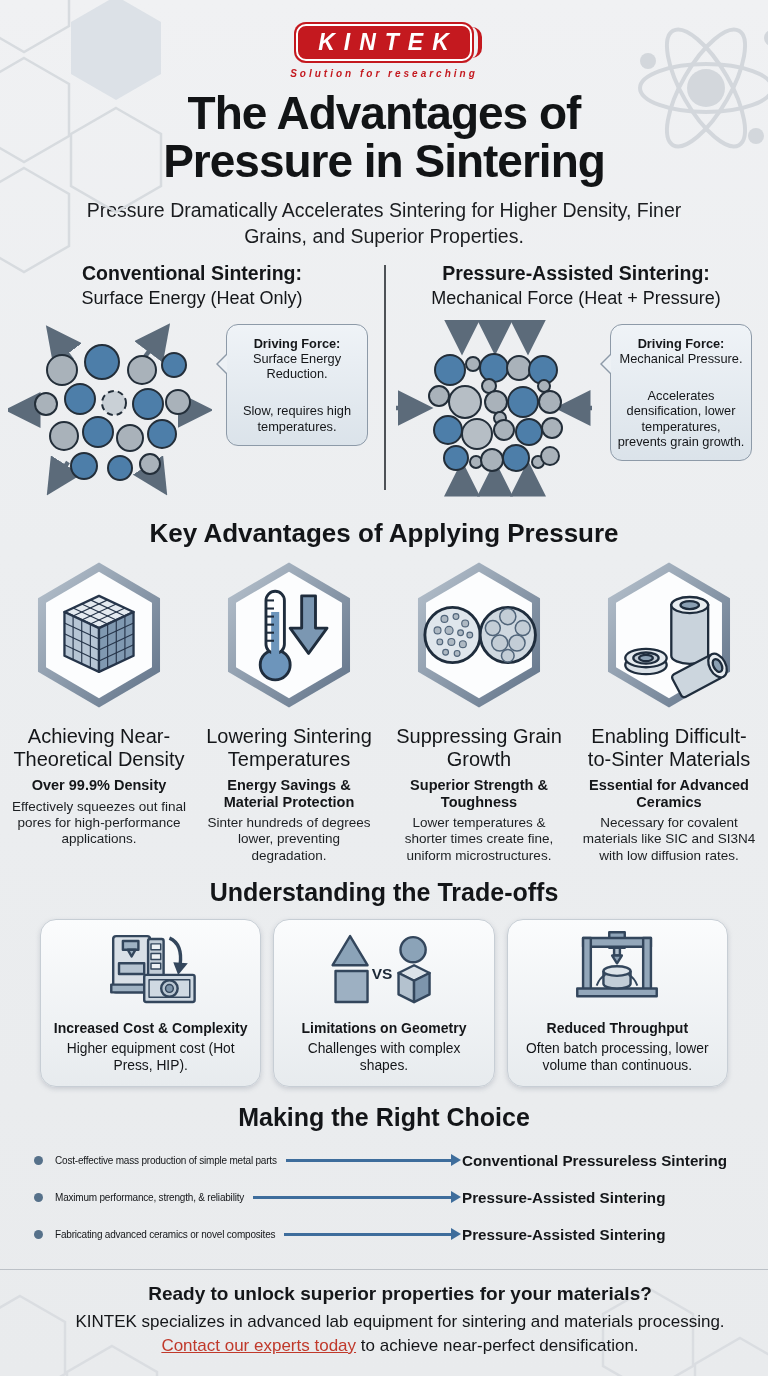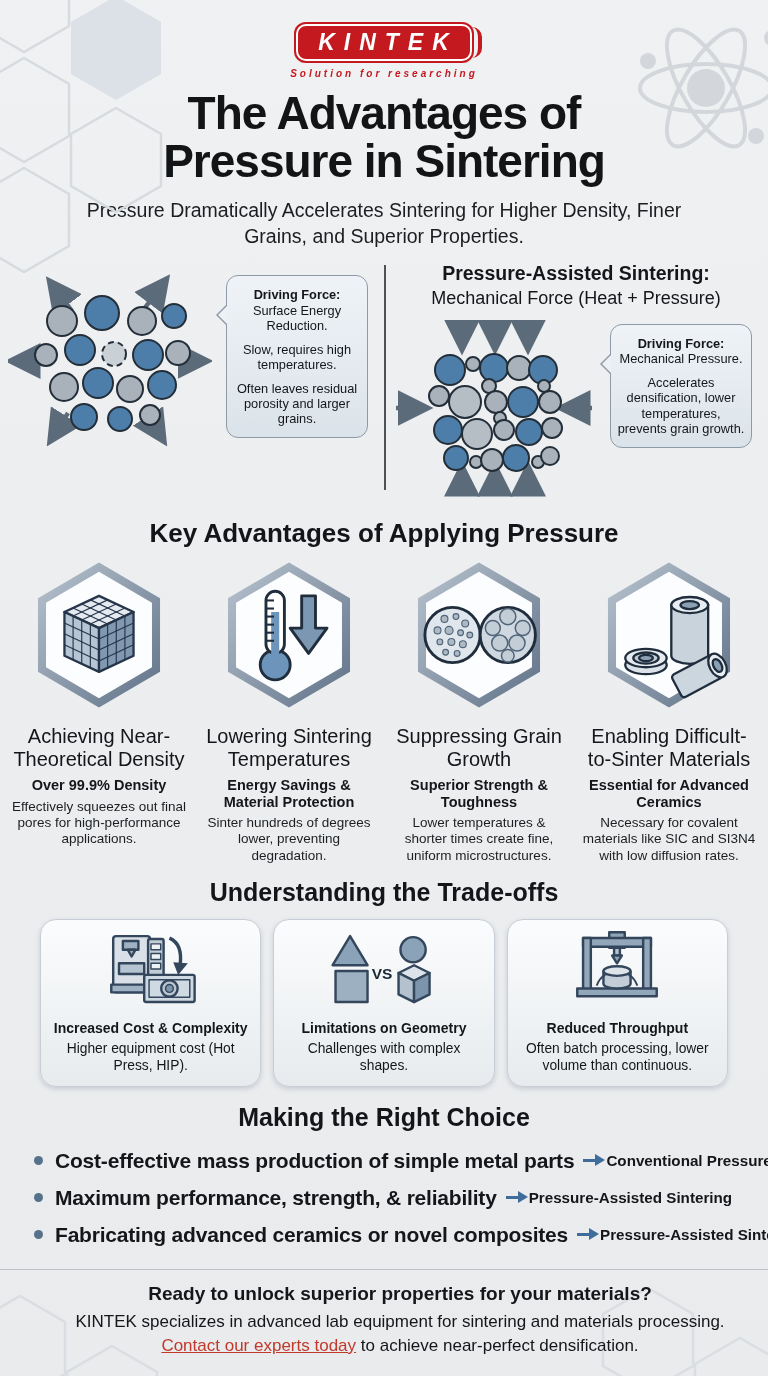--- a/index.html
+++ b/index.html
@@ -27,21 +27,21 @@
   
   .comparison { position:relative; display:flex; margin-top:12px; }
   .comp-col { width:384px; }
   .divider { position:absolute; left:50%; top:4px; bottom:8px; width:1.5px; background:#4e5257; }
   .comp-head { text-align:center; font-size:18px; line-height:1.3; }
   .comp-head b { display:block; font-size:19.5px; }
   .comp-body { display:flex; align-items:flex-start; padding:8px 8px 0 8px; }
   .bubble { position:relative; width:142px; margin-left:14px; margin-top:6px;
     background:linear-gradient(180deg,#eff3f7,#dbe3ea); border:1.5px solid #8d9aa8;
     border-radius:12px; padding:11px 6px; text-align:center; font-size:12.8px; line-height:1.18; }
-  .bubble p + p { margin-top:9px; }
+  .bubble p + p { margin-top:22px; }
   .bubble::before { content:""; position:absolute; left:-22px; top:28px;
     border:11px solid transparent; border-right-color:#8d9aa8; }
   .bubble::after { content:""; position:absolute; left:-18px; top:30px;
     border:9px solid transparent; border-right-color:#edf1f5; }
 
   h2 { text-align:center; font-weight:800; color:#131518; }
   .adv-heading { margin-top:20px; font-size:26px; }
 
   
   .adv-grid { display:flex; padding:10px 4px 0; }
@@ -57,21 +57,21 @@
     background:linear-gradient(180deg,#fbfcfd,#e7ebee);
     box-shadow:0 2px 5px rgba(110,120,135,.28); padding:10px 8px 12px; text-align:center; }
   .card-title { margin-top:2px; font-size:14px; font-weight:700; line-height:1.15; }
   .card-desc { margin-top:5px; font-size:13.8px; line-height:1.2; }
 
   
   .choice-heading { margin-top:16px; font-size:25px; }
   .choice-rows { padding:10px 26px 0 34px; }
   .choice-row { display:flex; align-items:center; height:37px; white-space:nowrap; }
   .bullet { flex:none; width:9px; height:9px; border-radius:50%; background:#56718a; margin-right:12px; }
-  .need { flex:none; font-size:21px; font-weight:700; letter-spacing:-0.2px; }
+  .need { flex:none; font-size:10px; font-weight:400; letter-spacing:-0.2px; }
   .arrow { flex:1; min-width:14px; margin:0 9px; position:relative; height:2.6px; background:#3e6d9c; }
   .arrow::after { content:""; position:absolute; right:-8px; top:-5px;
     border-left:10px solid #3e6d9c; border-top:6.3px solid transparent; border-bottom:6.3px solid transparent; }
   .answer { flex:none; width:280px; font-size:15.2px; font-weight:bold; }
 
   
   footer { margin-top:16px; border-top:1.5px solid #bcc1c7; padding-top:13px; text-align:center; position:relative;padding-left:32px; }
   .foot-head { font-size:19px; font-weight:800; }
   .foot-body { margin-top:5px; font-size:17px; line-height:1.38; padding:0 38px; }
   .contact-link { color:#c0392b; text-decoration:underline; cursor:pointer; }
@@ -134,20 +134,24 @@
   </header>
 
   <h1>
     <span>The Advantages of</span><br>
     <span>Pressure in Sintering</span>
   </h1>
   <p class="subtitle">Pressure Dramatically Accelerates Sintering for Higher Density, Finer Grains, and Superior Properties.</p>
 
   <section class="comparison">
     <div class="comp-col">
+      <div class="comp-head">
+        <b>Conventional Sintering:</b>
+        <span>Surface Energy (Heat Only)</span>
+      </div>
       <div class="comp-body">
         <svg width="204" height="180" viewBox="0 0 204 180">
           <g stroke="#5c6b7a" stroke-width="4.5" marker-end="url(#ah)">
             <line x1="64" y1="42" x2="46" y2="18"></line>
             <line x1="136" y1="40" x2="154" y2="16"></line>
             <line x1="30" y1="92" x2="10" y2="92"></line>
             <line x1="172" y1="92" x2="192" y2="92"></line>
             <line x1="60" y1="144" x2="46" y2="166"></line>
             <line x1="138" y1="144" x2="152" y2="166"></line>
           </g>
@@ -169,21 +173,20 @@
             <circle cx="112" cy="150" r="12" fill="#4d7ea9"></circle>
             <circle cx="142" cy="146" r="10" fill="#a9b2ba"></circle>
           </g>
         </svg>
         <div class="bubble">
           <p>
             <strong>Driving Force:</strong><br>
             <span>Surface Energy Reduction.</span>
           </p>
           <p>Slow, requires high temperatures.</p>
-          <p>Often leaves residual porosity and larger grains.</p>
         </div>
       </div>
     </div>
     <div class="divider"></div>
     <div class="comp-col">
       <div class="comp-head">
         <b>Pressure-Assisted Sintering:</b>
         <span>Mechanical Force (Heat + Pressure)</span>
       </div>
       <div class="comp-body">

